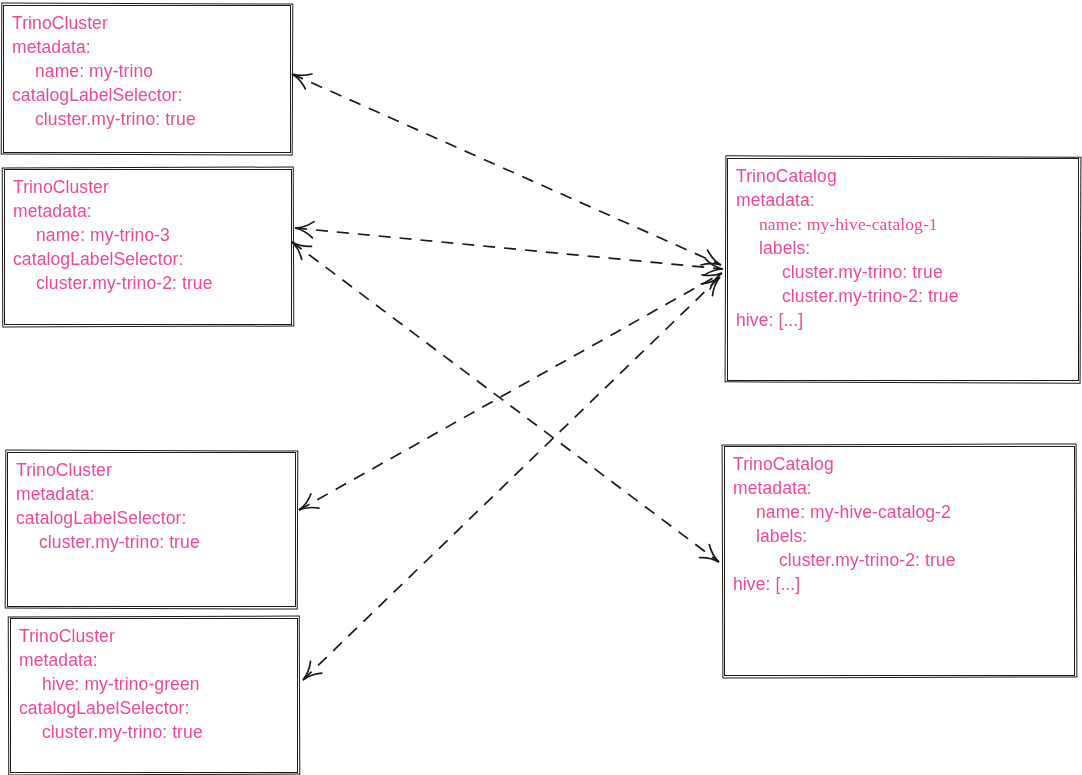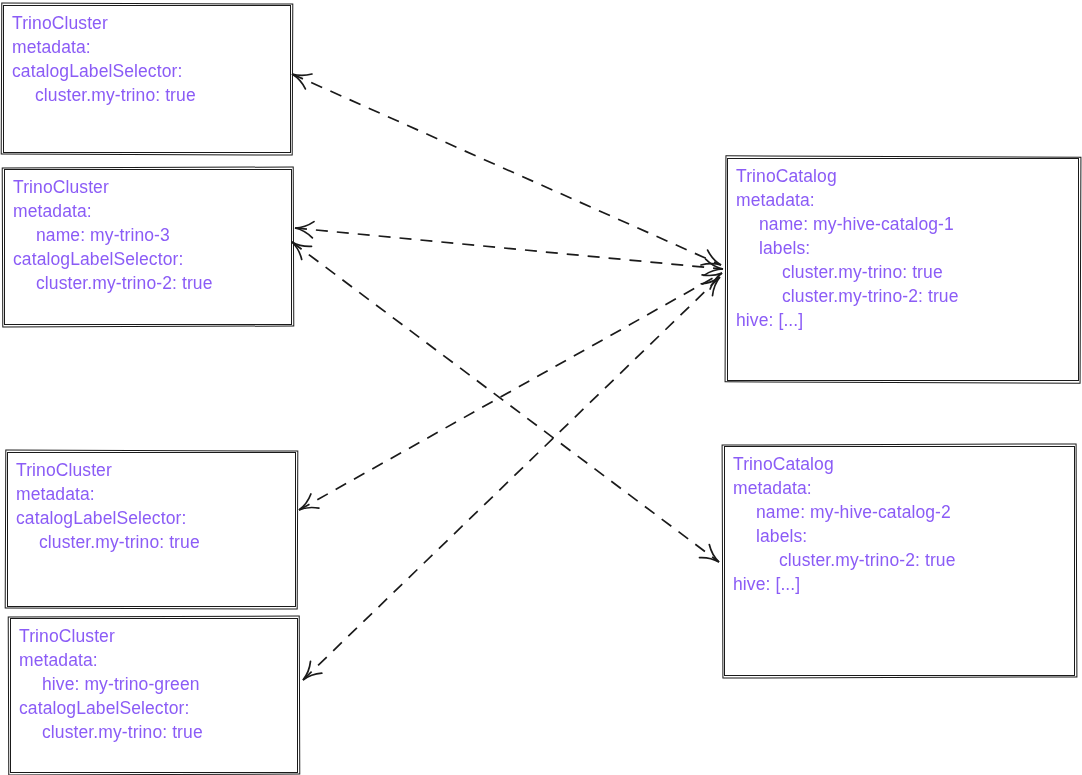--- a/index.html
+++ b/index.html
@@ -7,21 +7,21 @@
     padding: 0;
     background: #ffffff;
   }
   .canvas {
     position: relative;
     width: 1082px;
     height: 775px;
     overflow: hidden;
     background: #ffffff;
     font-family: "Liberation Sans", sans-serif;
-    color: #8b5cf6;
+    color: #ec4899;
   }
   #edge-layer {
     position: absolute;
     left: 0;
     top: 0;
   }
   #edge-layer .edge-line {
     stroke: #1a1a1a;
     stroke-width: 1.7;
     stroke-dasharray: 12 9;
@@ -94,20 +94,21 @@
       <g>
         <line x1="292" y1="242" x2="719" y2="562" class="edge-line" stroke="#1a1a1a"></line>
         <path d="M 699.5 557.6 Q 710.3 557.0 719 562 Q 711.8 555.1 709.3 544.5" class="arrowhead"></path>
         <path d="M 311.5 246.4 Q 300.7 247.0 292 242 Q 299.2 248.9 301.7 259.5" class="arrowhead"></path>
       </g>
     </svg>
   <div id="nodes">
       <div class="box" style="left: 3px; top: 5px; width: 288px; height: 148px;">
         <div class="yline" style="padding-left: 0px;">TrinoCluster</div>
         <div class="yline" style="padding-left: 0px;">metadata:</div>
+        <div class="yline" style="padding-left: 23px;">name: my-trino</div>
         <div class="yline" style="padding-left: 0px;">catalogLabelSelector:</div>
         <div class="yline" style="padding-left: 23px;">cluster.my-trino: true</div>
       </div>
       <div class="box" style="left: 4px; top: 169px; width: 288px; height: 156px;">
         <div class="yline" style="padding-left: 0px;">TrinoCluster</div>
         <div class="yline" style="padding-left: 0px;">metadata:</div>
         <div class="yline" style="padding-left: 23px;">name: my-trino-3</div>
         <div class="yline" style="padding-left: 0px;">catalogLabelSelector:</div>
         <div class="yline" style="padding-left: 23px;">cluster.my-trino-2: true</div>
       </div>
@@ -120,21 +121,21 @@
       <div class="box" style="left: 10px; top: 618px; width: 288px; height: 155px;">
         <div class="yline" style="padding-left: 0px;">TrinoCluster</div>
         <div class="yline" style="padding-left: 0px;">metadata:</div>
         <div class="yline" style="padding-left: 23px;">hive: my-trino-green</div>
         <div class="yline" style="padding-left: 0px;">catalogLabelSelector:</div>
         <div class="yline" style="padding-left: 23px;">cluster.my-trino: true</div>
       </div>
       <div class="box" style="left: 727px; top: 158px; width: 352px; height: 223px;">
         <div class="yline" style="padding-left: 0px;">TrinoCatalog</div>
         <div class="yline" style="padding-left: 0px;">metadata:</div>
-        <div class="yline" style="padding-left: 23px;">name: my-hive-catalog-1</div>
+        <div class="yline" style="padding-left: 23px; font-family: Liberation Serif, serif;">name: my-hive-catalog-1</div>
         <div class="yline" style="padding-left: 23px;">labels:</div>
         <div class="yline" style="padding-left: 46px;">cluster.my-trino: true</div>
         <div class="yline" style="padding-left: 46px;">cluster.my-trino-2: true</div>
         <div class="yline" style="padding-left: 0px;">hive: [...]</div>
       </div>
       <div class="box" style="left: 724px; top: 446px; width: 351px; height: 230px;">
         <div class="yline" style="padding-left: 0px;">TrinoCatalog</div>
         <div class="yline" style="padding-left: 0px;">metadata:</div>
         <div class="yline" style="padding-left: 23px;">name: my-hive-catalog-2</div>
         <div class="yline" style="padding-left: 23px;">labels:</div>

